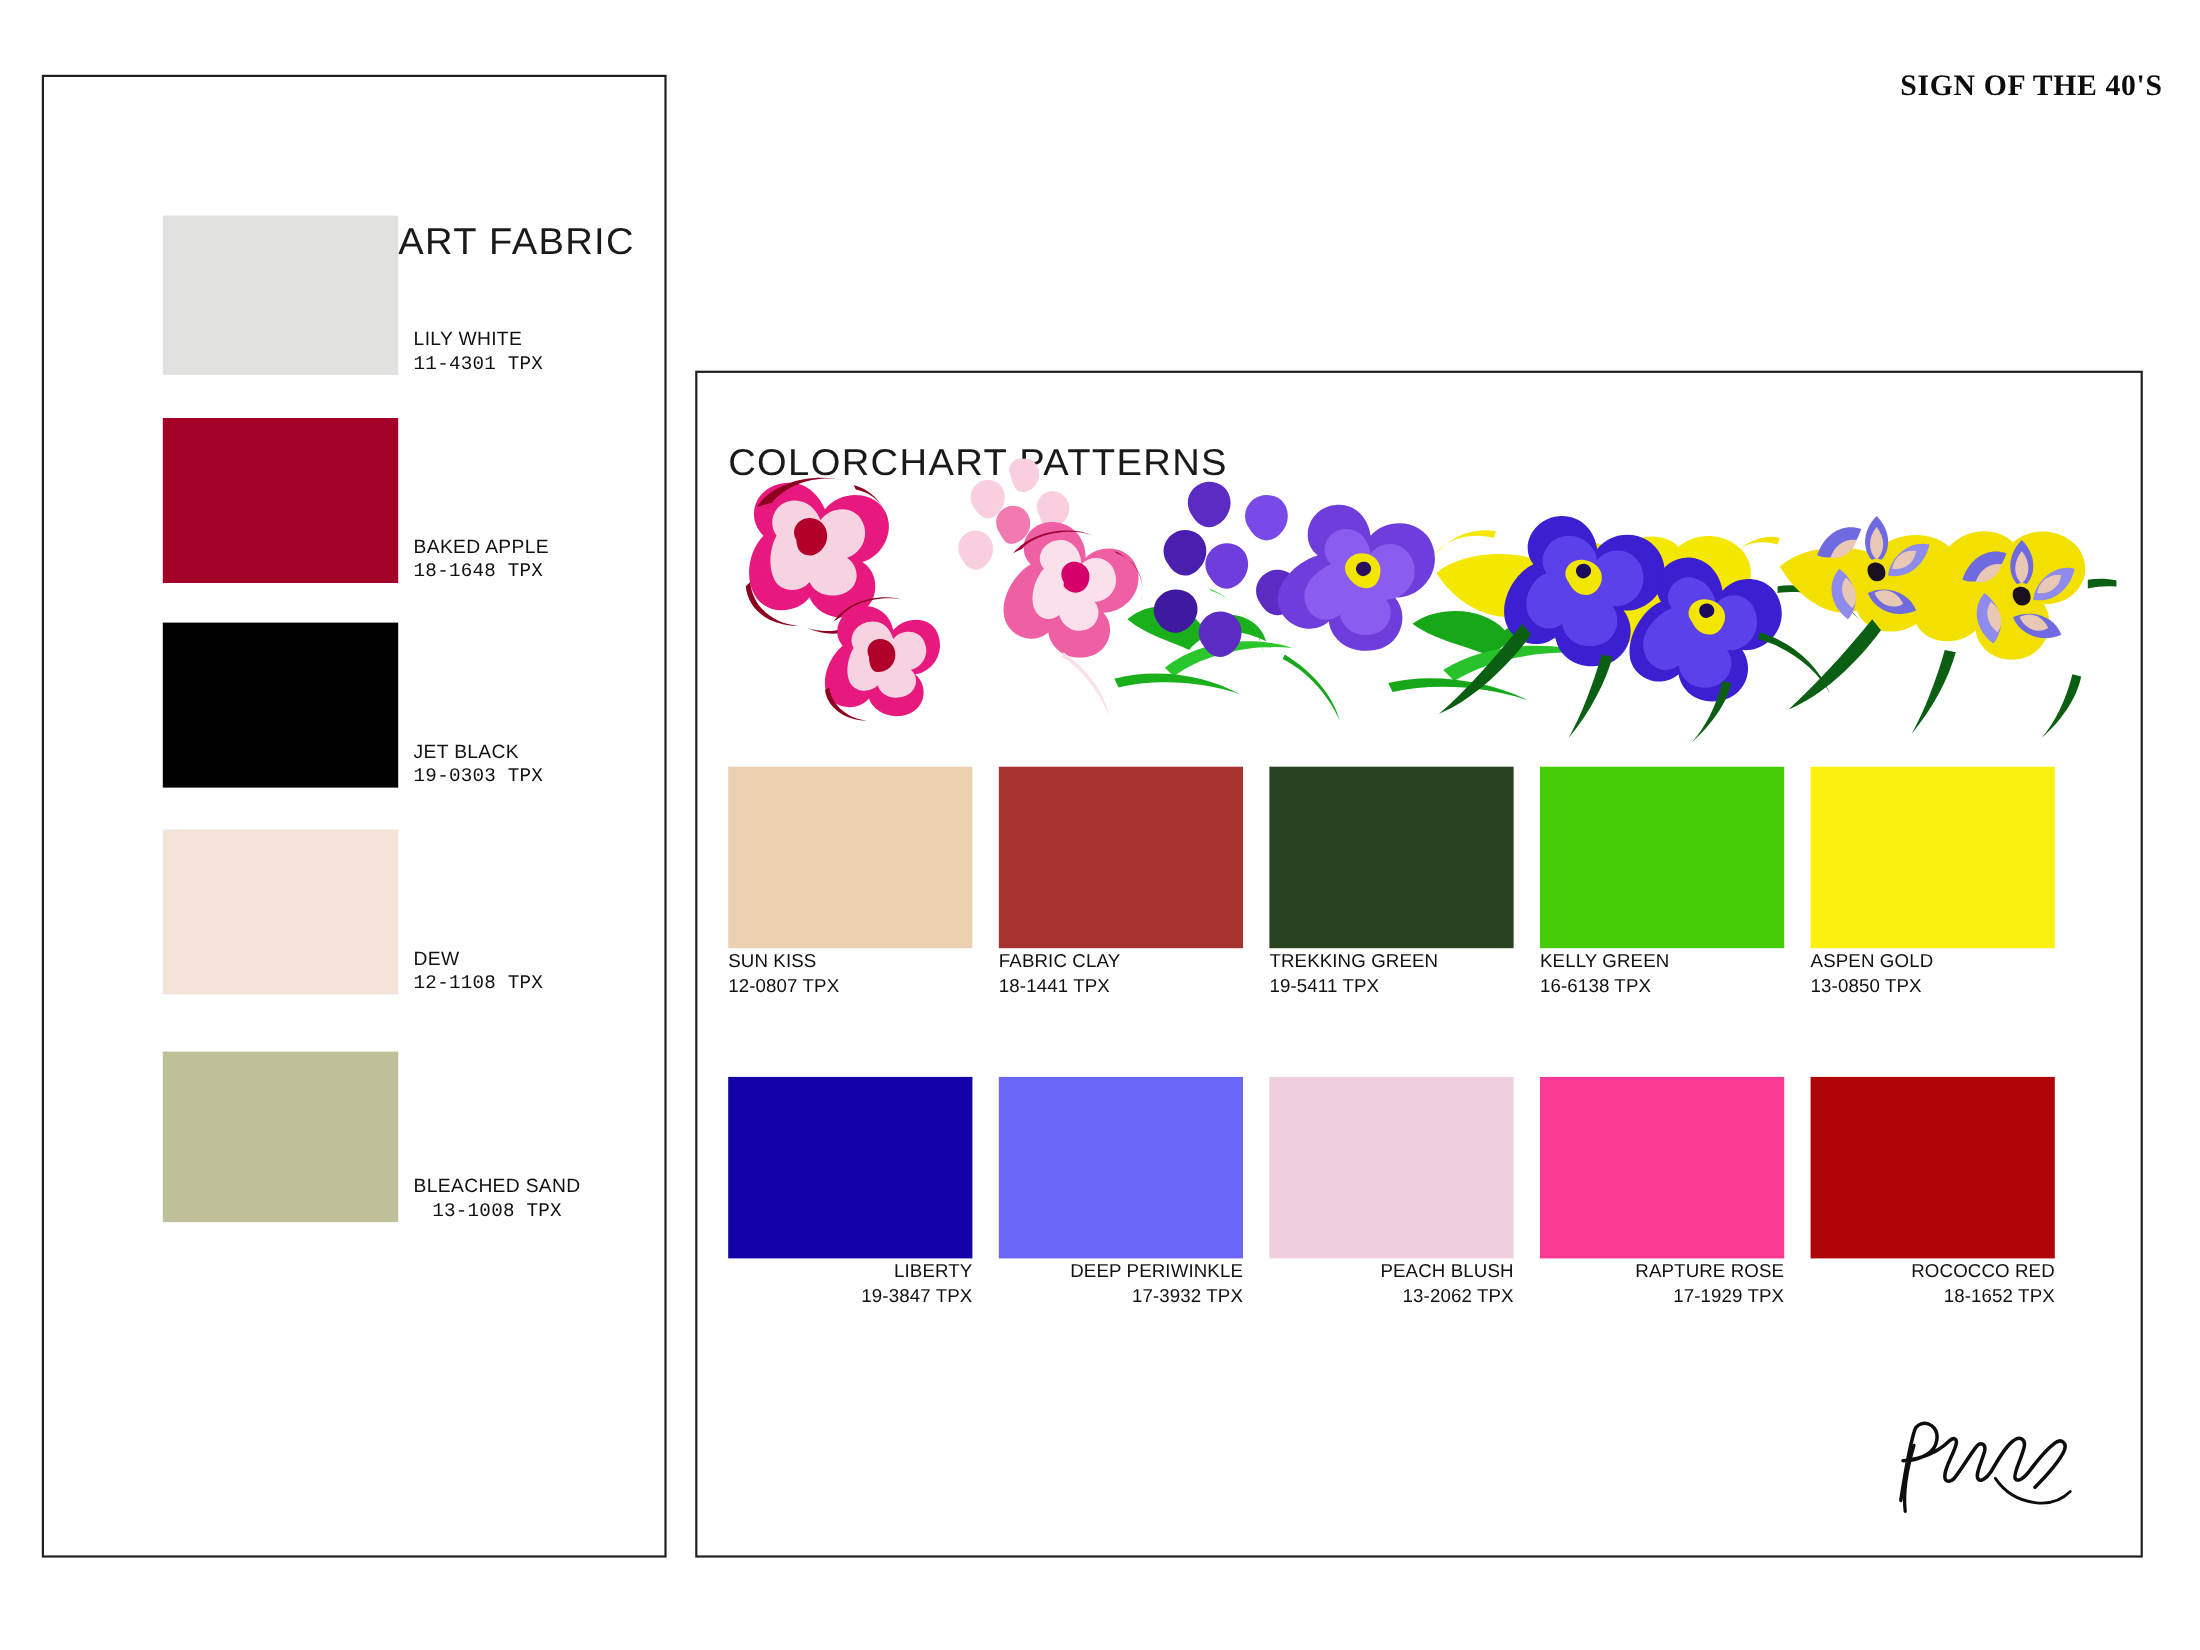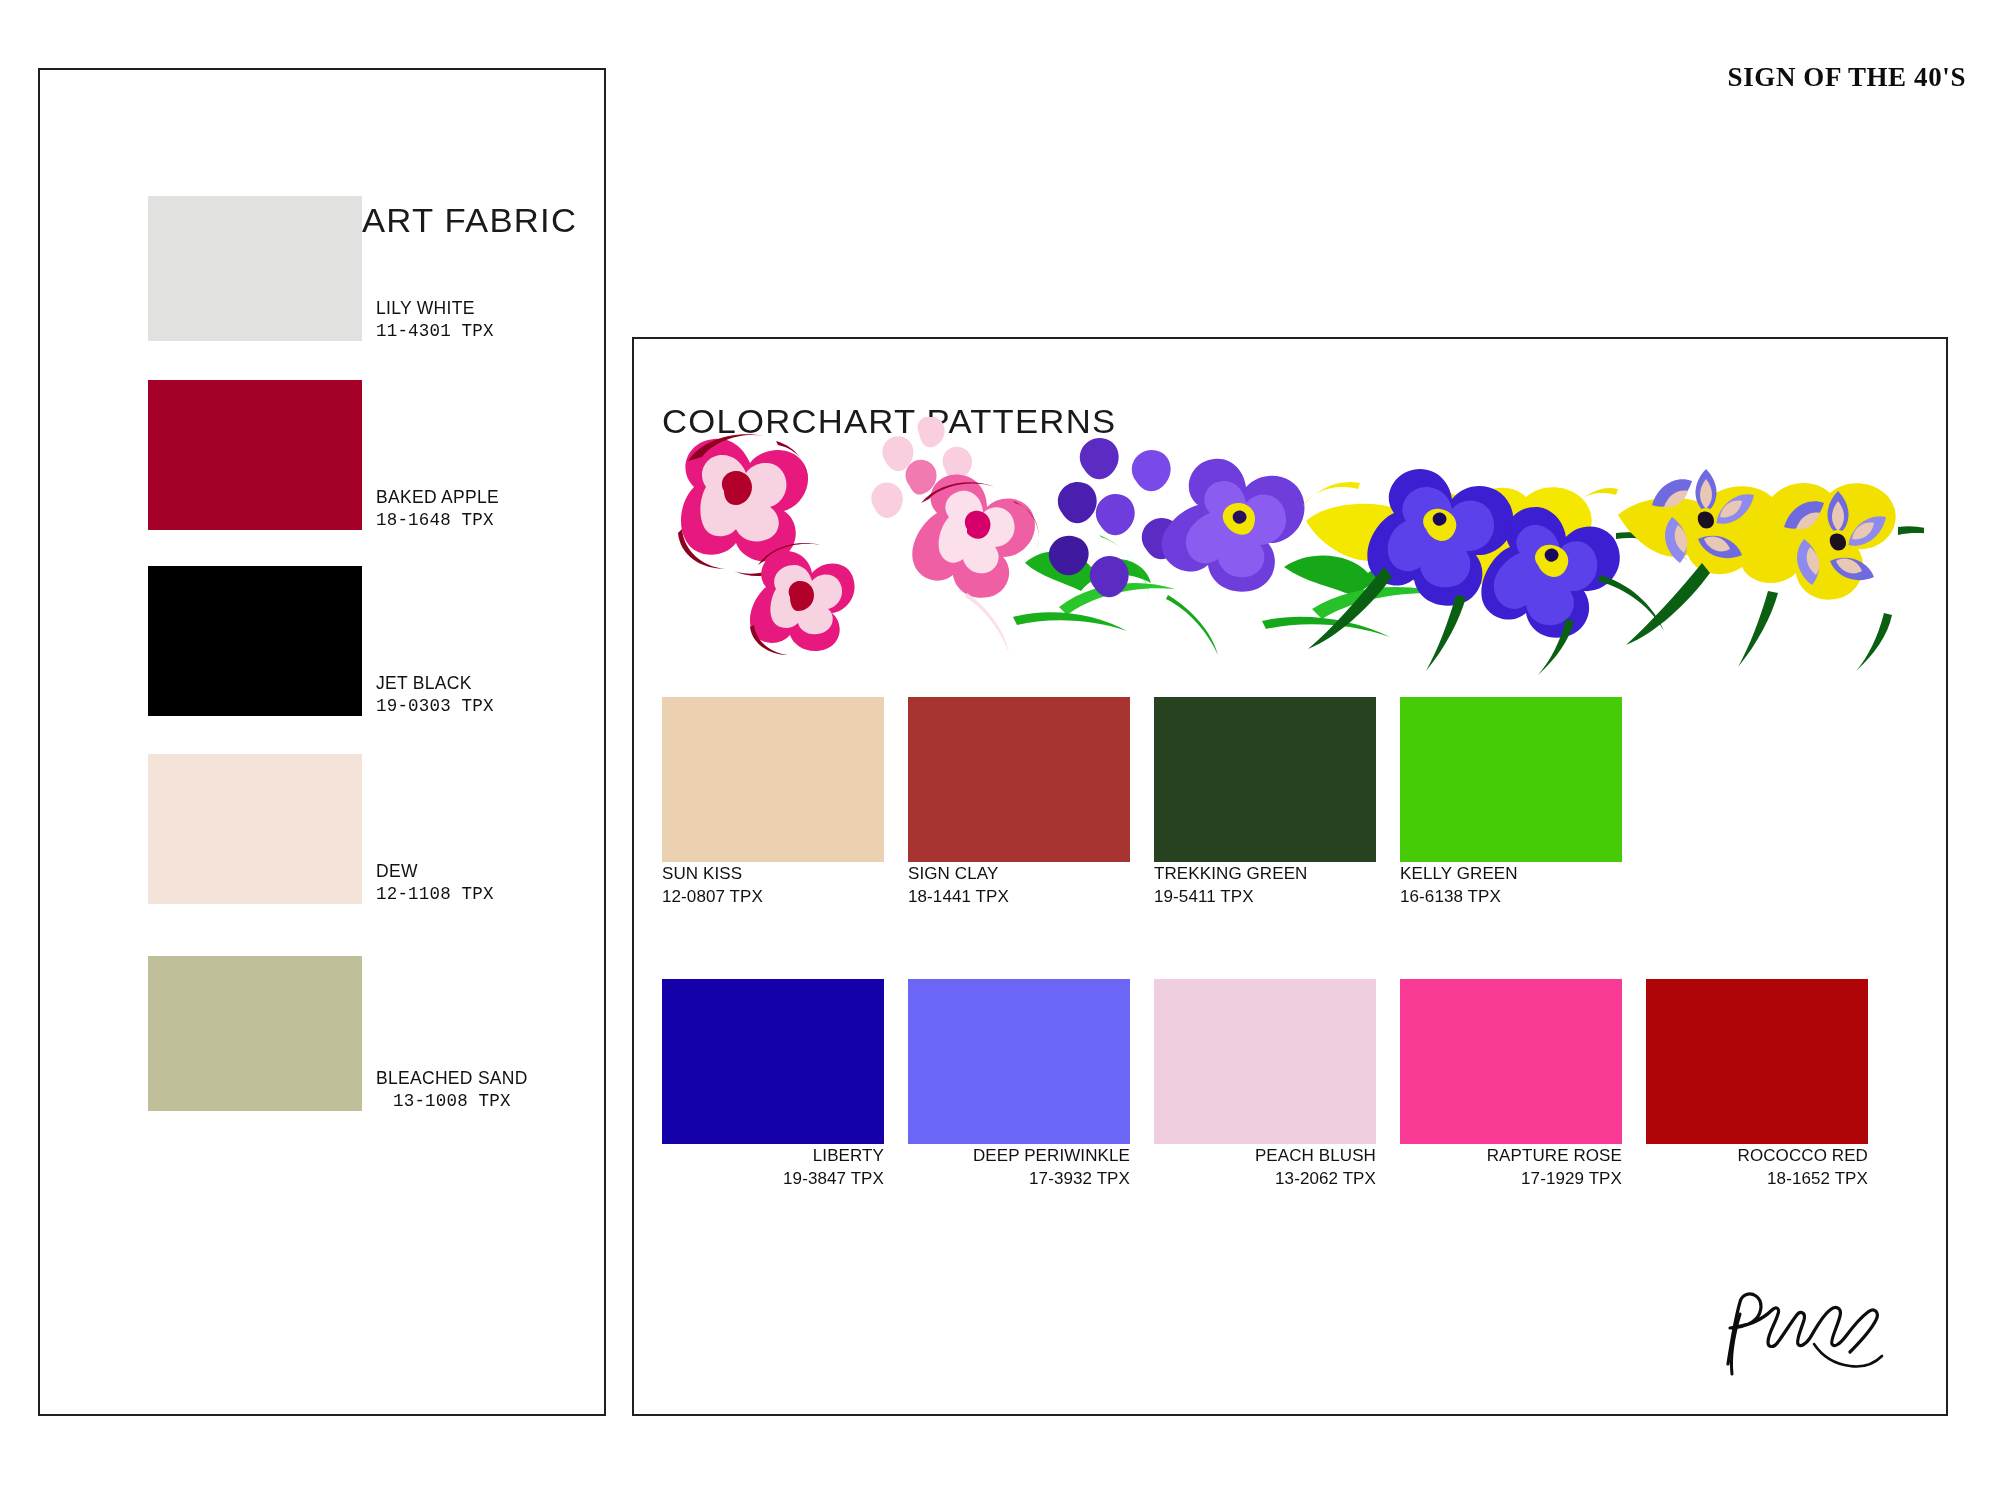--- a/index.html
+++ b/index.html
@@ -277,36 +277,43 @@
           <div class="pat-cell">
             <div class="pat-chip" style="background: rgb(235, 209, 178);"></div>
             <div class="pat-label">
               <span class="nm">SUN KISS</span>
               <span class="cd">12-0807 TPX</span>
             </div>
           </div>
           <div class="pat-cell">
             <div class="pat-chip" style="background: rgb(166, 51, 48);"></div>
             <div class="pat-label">
-              <span class="nm">SIGN CLAY</span>
+              <span class="nm">FABRIC CLAY</span>
               <span class="cd">18-1441 TPX</span>
             </div>
           </div>
           <div class="pat-cell">
             <div class="pat-chip" style="background: rgb(39, 66, 31);"></div>
             <div class="pat-label">
               <span class="nm">TREKKING GREEN</span>
               <span class="cd">19-5411 TPX</span>
             </div>
           </div>
           <div class="pat-cell">
             <div class="pat-chip" style="background: rgb(69, 204, 6);"></div>
             <div class="pat-label">
               <span class="nm">KELLY GREEN</span>
               <span class="cd">16-6138 TPX</span>
+            </div>
+          </div>
+          <div class="pat-cell">
+            <div class="pat-chip" style="background: rgb(251, 241, 17);"></div>
+            <div class="pat-label">
+              <span class="nm">ASPEN GOLD</span>
+              <span class="cd">13-0850 TPX</span>
             </div>
           </div>
         </div>
         <div class="pat-row">
           <div class="pat-cell">
             <div class="pat-chip" style="background: rgb(19, 0, 168);"></div>
             <div class="pat-label">
               <span class="nm">LIBERTY</span>
               <span class="cd">19-3847 TPX</span>
             </div>

